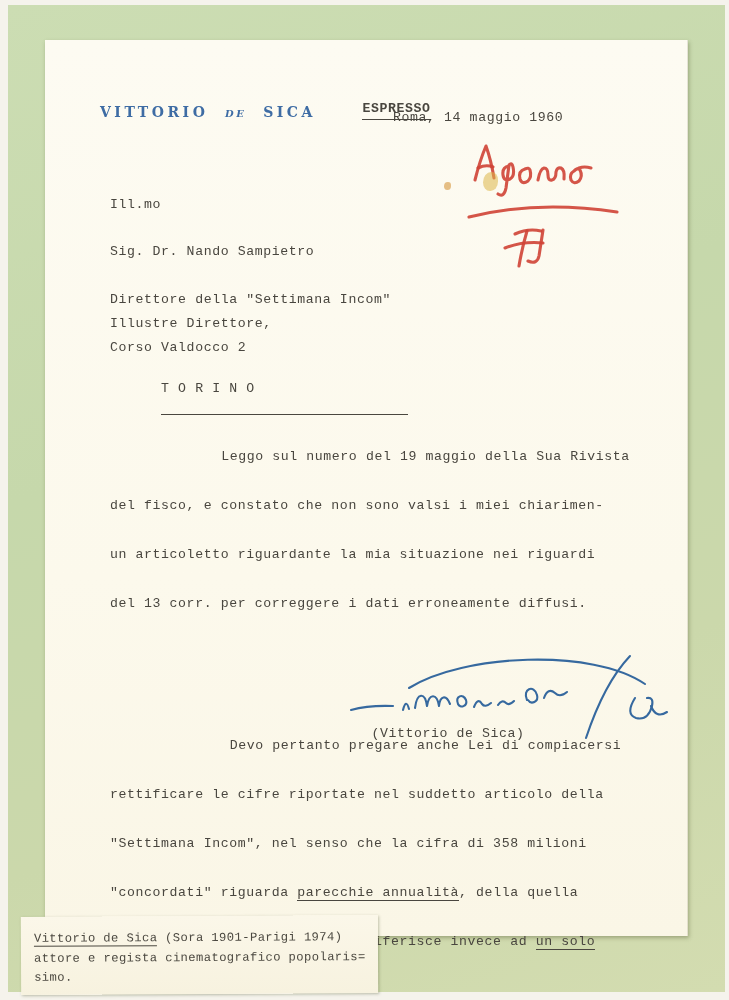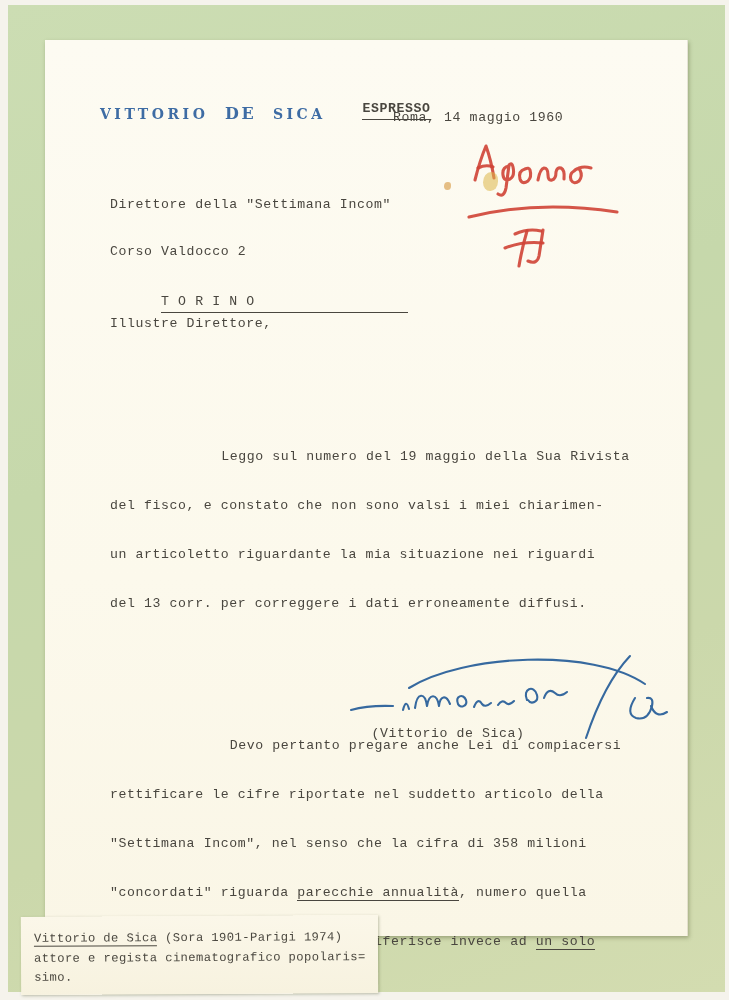--- a/index.html
+++ b/index.html
@@ -22,27 +22,27 @@
   .espresso{
     position:absolute;top:45px;left:0;width:100%;text-align:center;
     transform:translateX(-6px);font-weight:bold;
   }
   .espresso span{border-bottom:1.6px solid #49463f;padding-bottom:1px;display:inline-block;margin-left:21px;}
   .letterhead{
     position:absolute;left:55px;top:64px;
     font-family:"DejaVu Serif","Liberation Serif",serif;
     font-weight:bold;color:#3e6ca4;font-size:14px;letter-spacing:3.5px;white-space:pre;
   }
-  .letterhead .sm{font-size:16px;letter-spacing:2.5px;}
+  .letterhead .sm{font-size:10px;letter-spacing:2.5px;font-style:italic;}
   .dateline{position:absolute;left:348px;top:70px;}
   .recipient{position:absolute;left:65px;top:124px;}
   .recipient .line{height:15.2px;line-height:15.2px;}
   .city-underline{
     display:inline-block;width:247px;border-bottom:1.7px solid #4a473f;
-    padding-bottom:3px;margin-top:18px;
+    padding-bottom:17px;margin-top:10px;
   }
   .body-block{position:absolute;left:65px;top:243px;width:556px;}
   .salutation{margin-bottom:36px;}
   .para{margin-bottom:12px;}
   .indent{padding-left:75px;text-align:center;}
   .u{display:inline-block;border-bottom:1.3px solid #49463f;line-height:14px;}
   .sig-svg{position:absolute;left:298px;top:606px;}
   .typed-name{position:absolute;left:268px;top:686px;width:270px;text-align:center;}
   .red-anno{position:absolute;left:420px;top:98px;}
   .stain{position:absolute;border-radius:60% 45% 55% 50%;background:rgba(221,183,72,.55);}
@@ -68,20 +68,22 @@
 
     <div class="espresso tw">
       <span>ESPRESSO</span>
     </div>
 
     <div class="letterhead"><span>VITTORIO</span>  <span class="sm">DE</span>  <span>SICA</span></div>
 
     <div class="dateline tw">Roma, 14 maggio 1960</div>
 
     <div class="recipient tw">
+      <div class="line">Ill.mo</div>
+      <div class="line">Sig. Dr. Nando Sampietro</div>
       <div class="line">Direttore della "Settimana Incom"</div>
       <div class="line">Corso Valdocco 2</div>
       <div class="line city-underline"><span>T O R I N O</span></div>
     </div>
 
     <svg class="red-anno" width="168" height="140" viewBox="0 0 168 140">
       <g>
         <path class="red" d="M10 42 Q15 22 21 8 Q26 22 29 40"></path>
         <path class="red" d="M13 30 Q21 26 28 29"></path>
         <path class="red" d="M44 28 Q37 29 38 37 Q39 44 45 41 Q50 38 48 29 Q47 24 44 27 L41 50 Q39 60 33 56"></path>
@@ -107,21 +109,21 @@
         <div class="indent">Leggo sul numero del 19 maggio della Sua Rivista</div>
         <div>del fisco, e constato che non sono valsi i miei chiarimen-</div>
         <div>un articoletto riguardante la mia situazione nei riguardi</div>
         <div>del 13 corr. per correggere i dati erroneamente diffusi.</div>
       </div>
 
       <div class="para">
         <div class="indent">Devo pertanto pregare anche Lei di compiacersi</div>
         <div>rettificare le cifre riportate nel suddetto articolo della</div>
         <div>"Settimana Incom", nel senso che la cifra di 358 milioni</div>
-        <div><span>"concordati" riguarda </span><span class="u">parecchie annualità</span><span>, numero quella</span></div>
+        <div><span>"concordati" riguarda </span><span class="u">parecchie annualità</span><span>, della quella</span></div>
         <div><span>di 87 milioni "dichiarati" si riferisce invece ad </span><span class="u">un solo</span></div>
         
       </div>
 
       
 
       
 
       
     </div>

